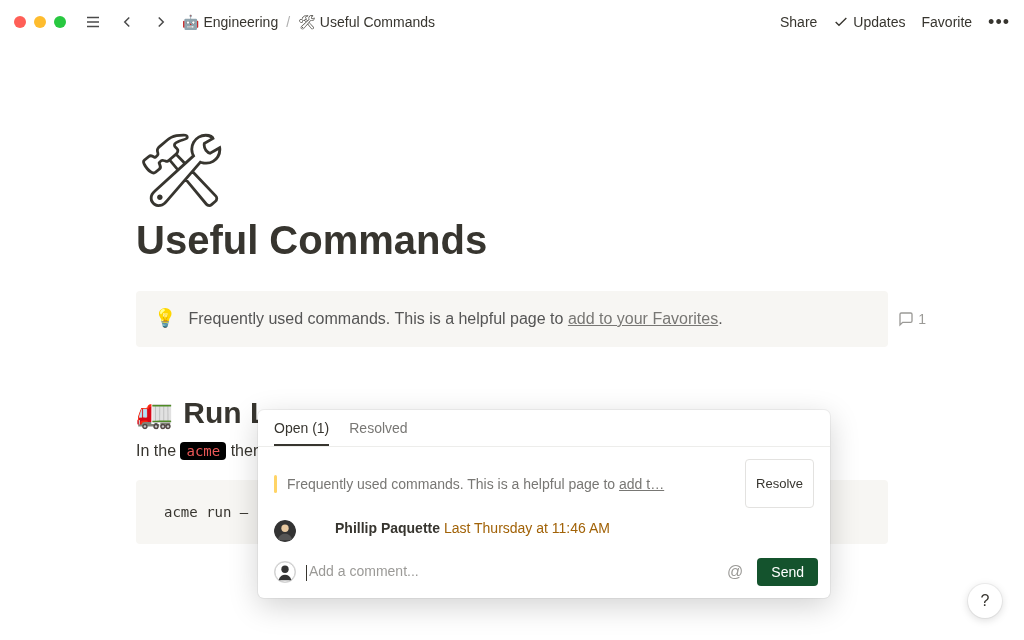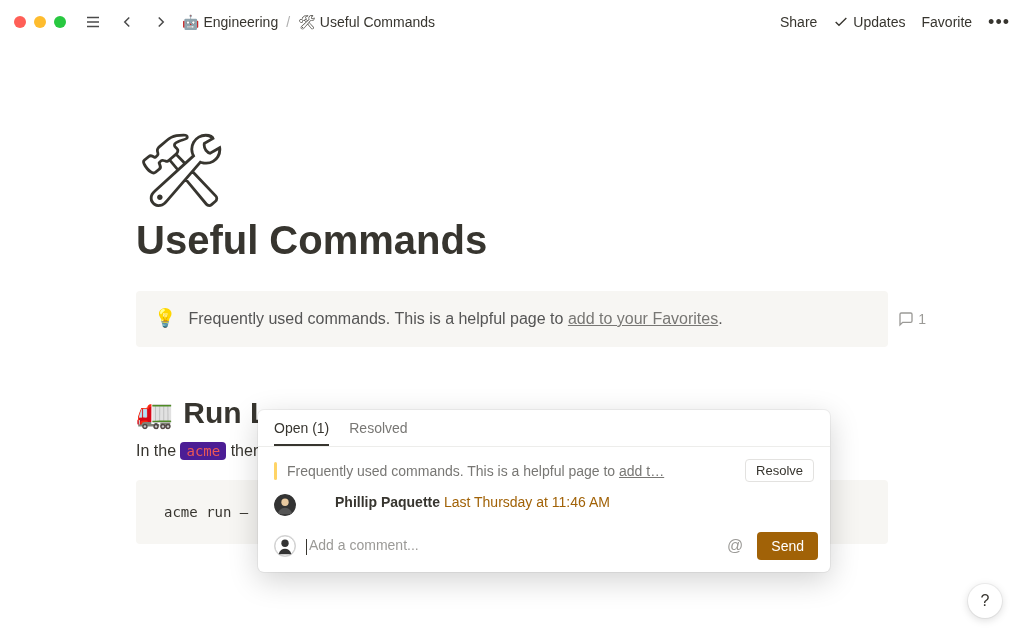--- a/index.html
+++ b/index.html
@@ -108,21 +108,21 @@
       font-weight: 700;
       margin-bottom: 12px;
     }
     .section-body {
       font-size: 16px;
       color: #37352f;
       margin-bottom: 20px;
     }
     .inline-code {
       font-family: SFMono-Regular, Menlo, Consolas, monospace;
-      background: #4c1d95;
+      background: #000000;
       color: #eb5757;
       padding: 1px 6px;
       border-radius: 4px;
       font-size: 14px;
       text-align: right;
     }
     .code-block {
       background: #f7f6f3;
       border-radius: 4px;
       padding: 24px 28px;
@@ -178,21 +178,21 @@
       flex: 1;
       white-space: nowrap;
       overflow: hidden;
       text-overflow: ellipsis;
     }
     .quoted-link { text-decoration: underline; }
     .resolve-btn {
       border: 1px solid #e3e2e0;
       background: #fff;
       border-radius: 4px;
-      padding: 3px 10px;
+      padding: 16px 10px;
       font-size: 13px;
       color: #37352f;
       cursor: pointer;
     }
     .comment-row {
       display: flex;
       gap: 10px;
       padding: 8px 16px 10px 16px;
     }
     .avatar {
@@ -228,21 +228,21 @@
     .composer-input .cursor {
       display: inline-block;
       width: 1px;
       height: 16px;
       background: #37352f;
       vertical-align: middle;
       margin-right: 2px;
     }
     .at-icon { color: #9b9a97; font-size: 16px; cursor: pointer; padding: 0 4px; }
     .send-btn {
-      background: #a16207;
+      background: #14532d;
       color: #fff;
       border: none;
       border-radius: 4px;
       padding: 6px 14px;
       font-size: 14px;
       font-weight: 500;
       cursor: pointer;
     }
 
     

